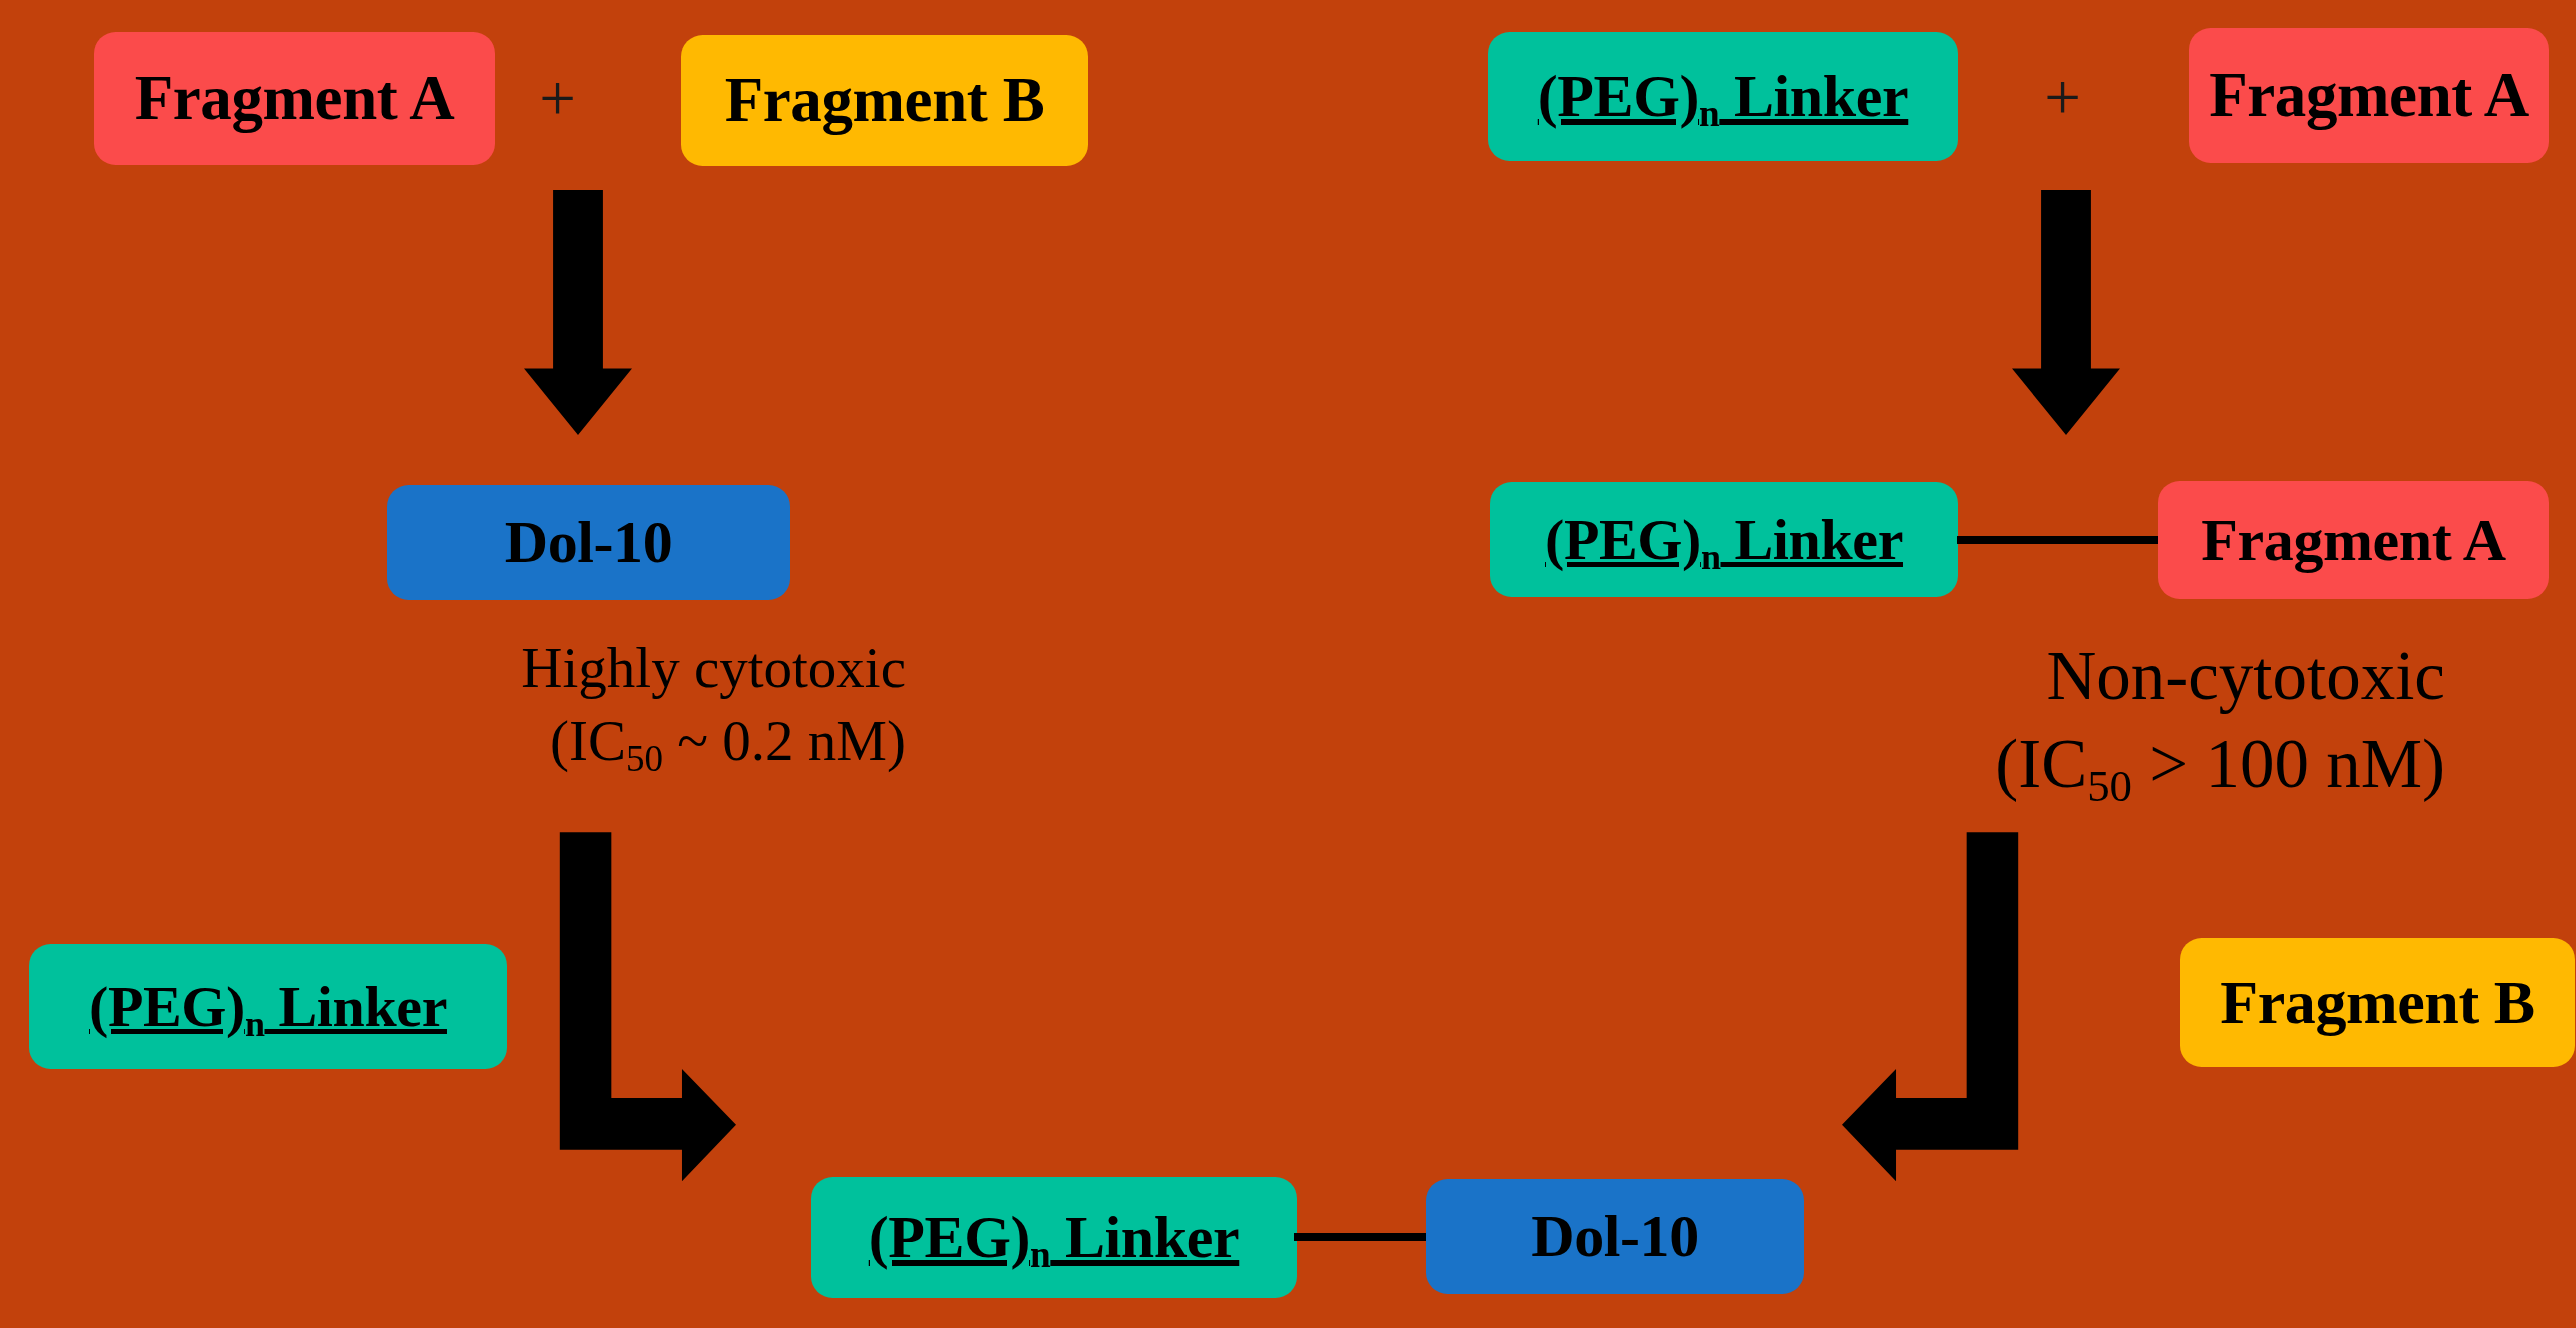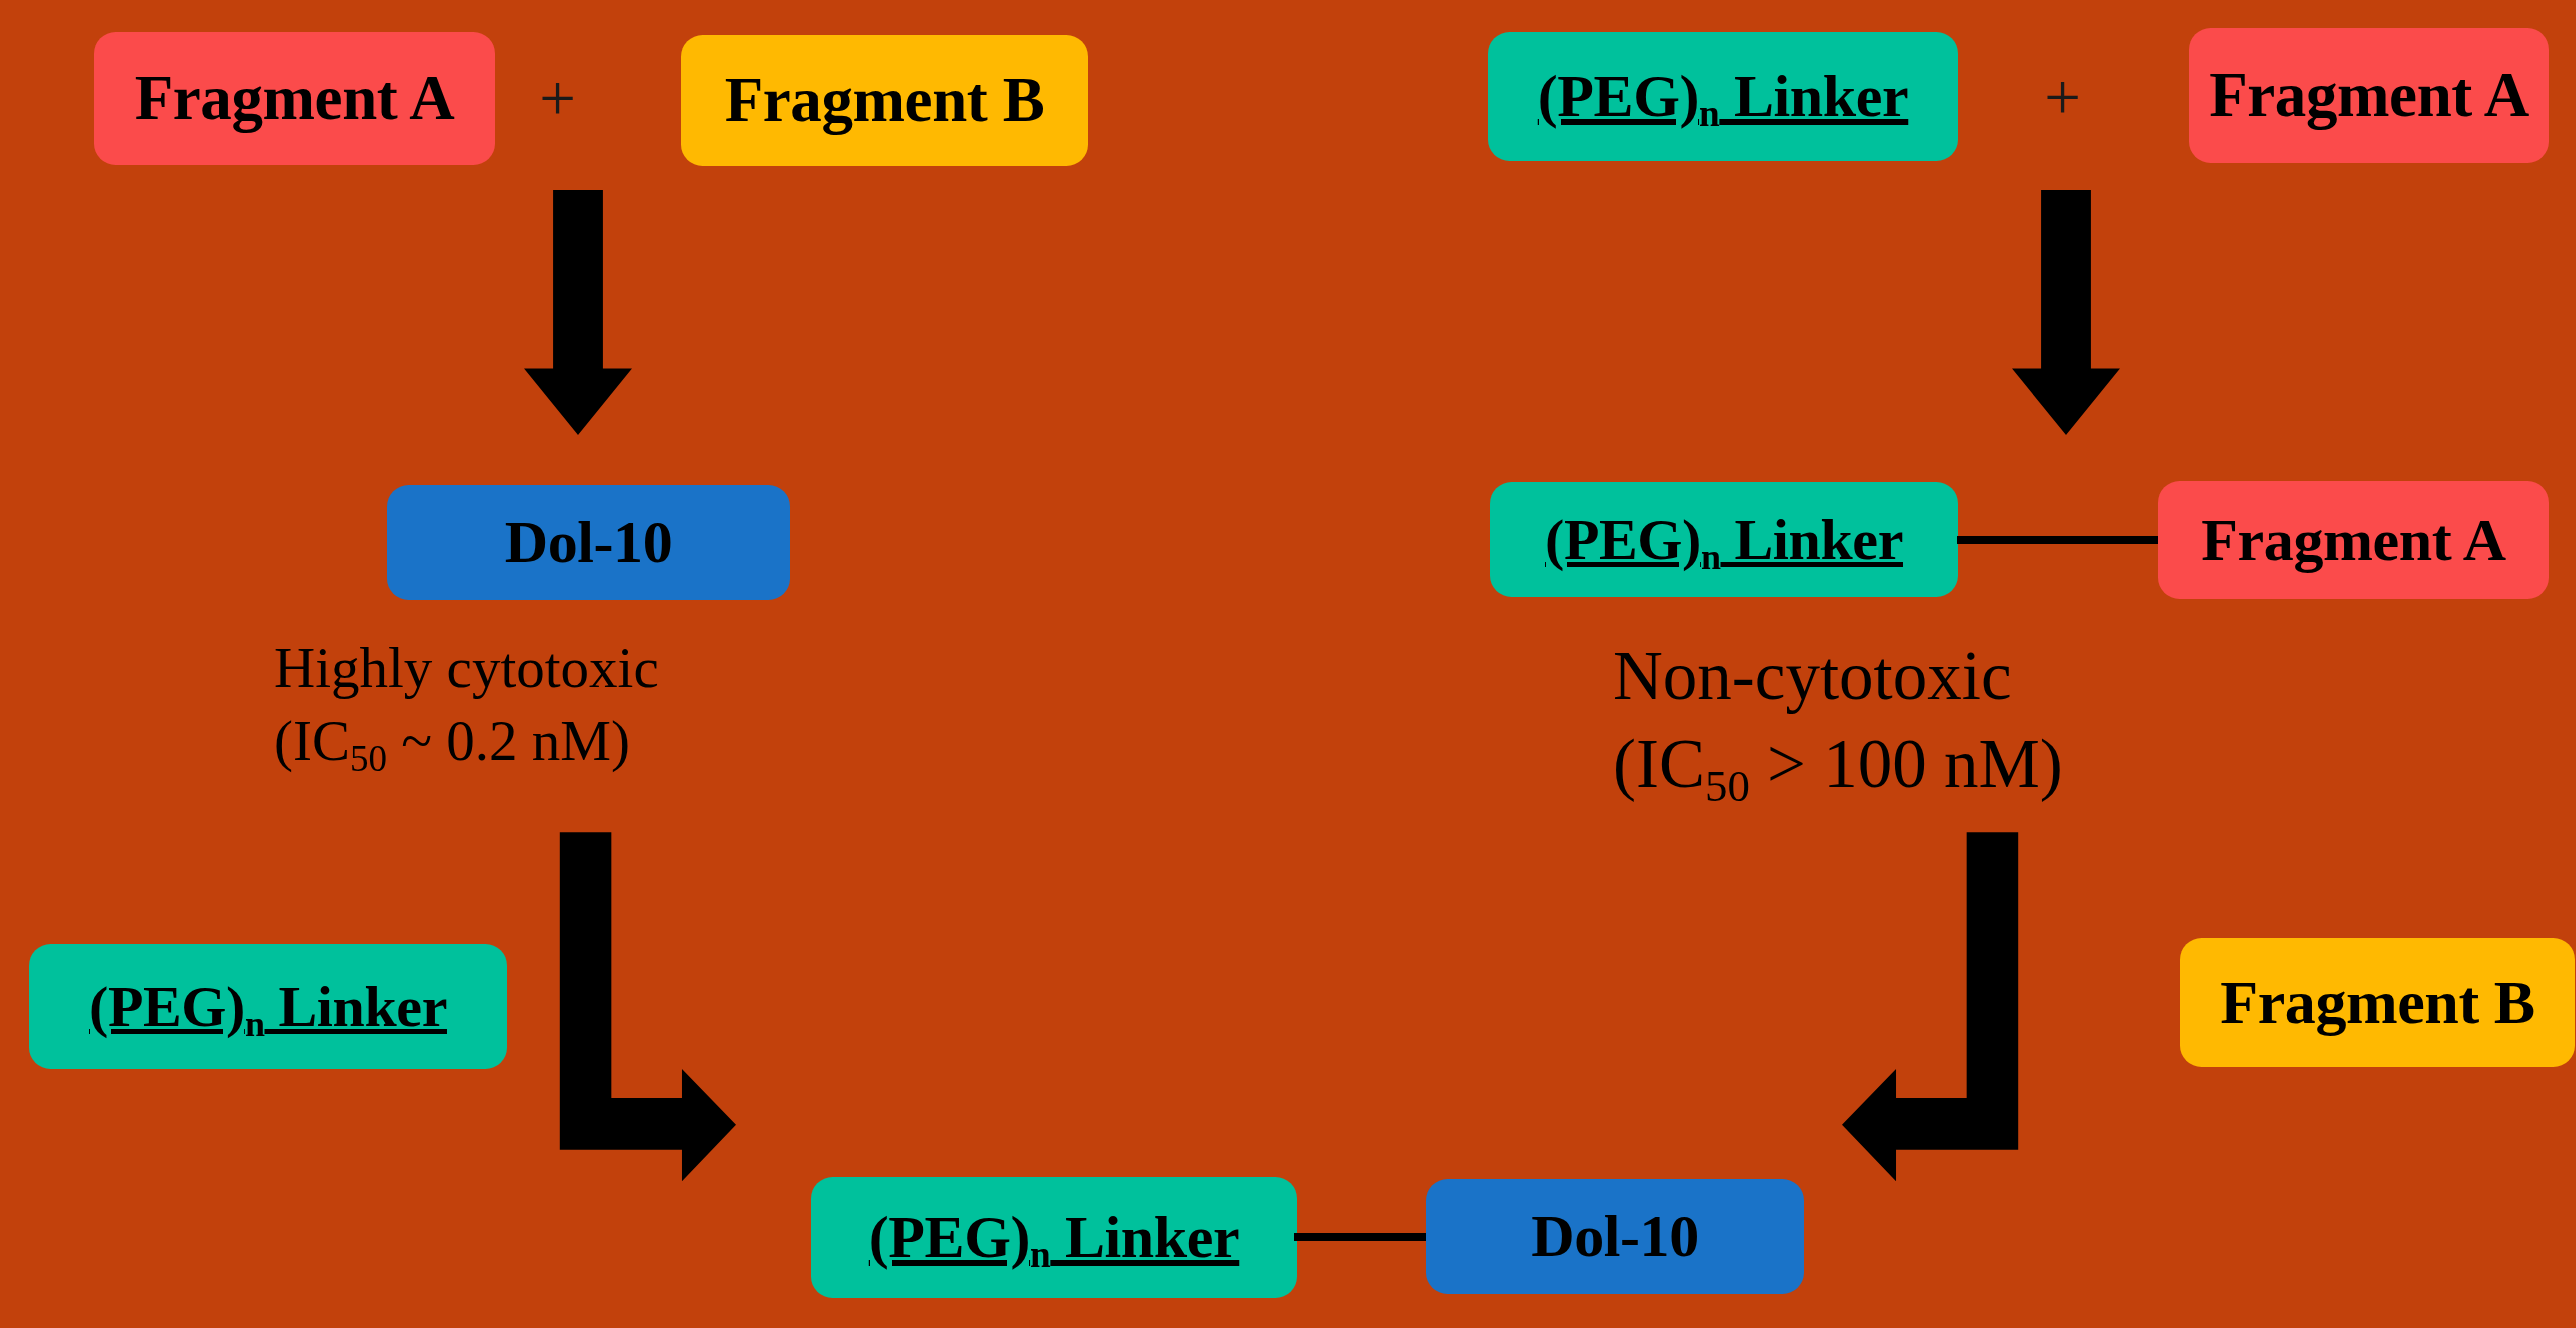--- a/index.html
+++ b/index.html
@@ -49,21 +49,21 @@
     display: flex;
     align-items: center;
     justify-content: center;
   }
 
   .caption {
     position: absolute;
     color: #000000;
     font-family: "Liberation Serif", "DejaVu Serif", serif;
     font-weight: normal;
-    text-align: left;
+    text-align: right;
     white-space: nowrap;
     line-height: 1.28;
   }
   .caption sub {
     font-size: 0.65em;
     vertical-align: baseline;
     position: relative;
     top: 0.3em;
   }
 

